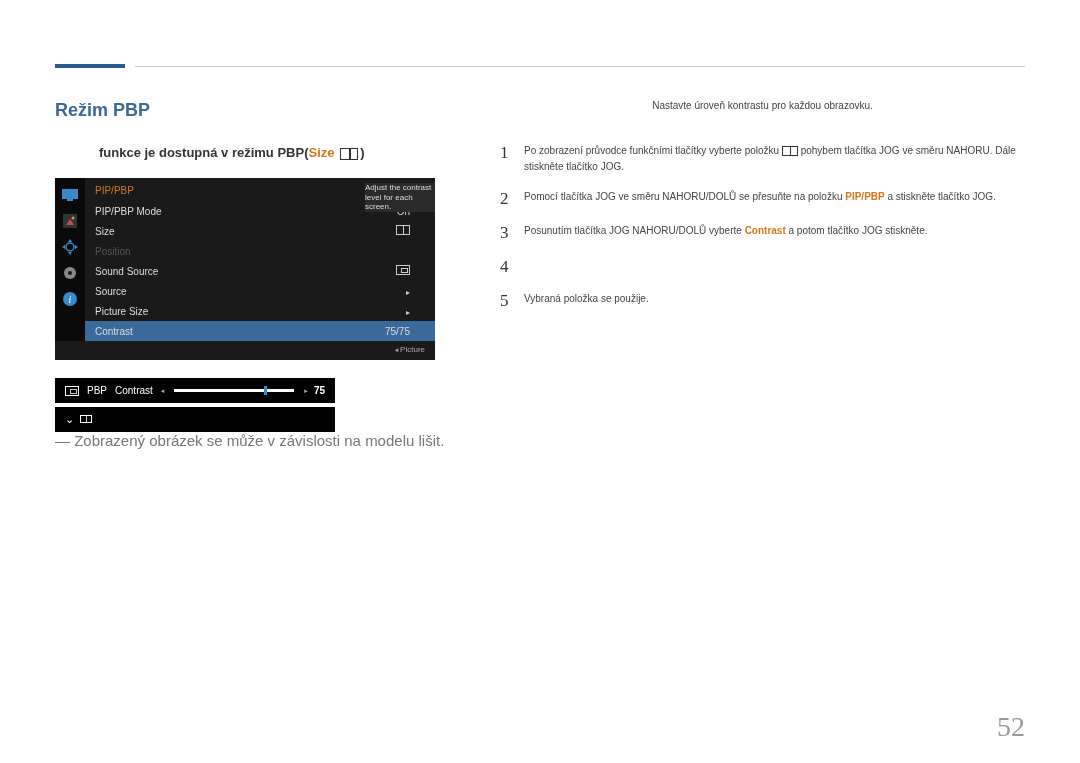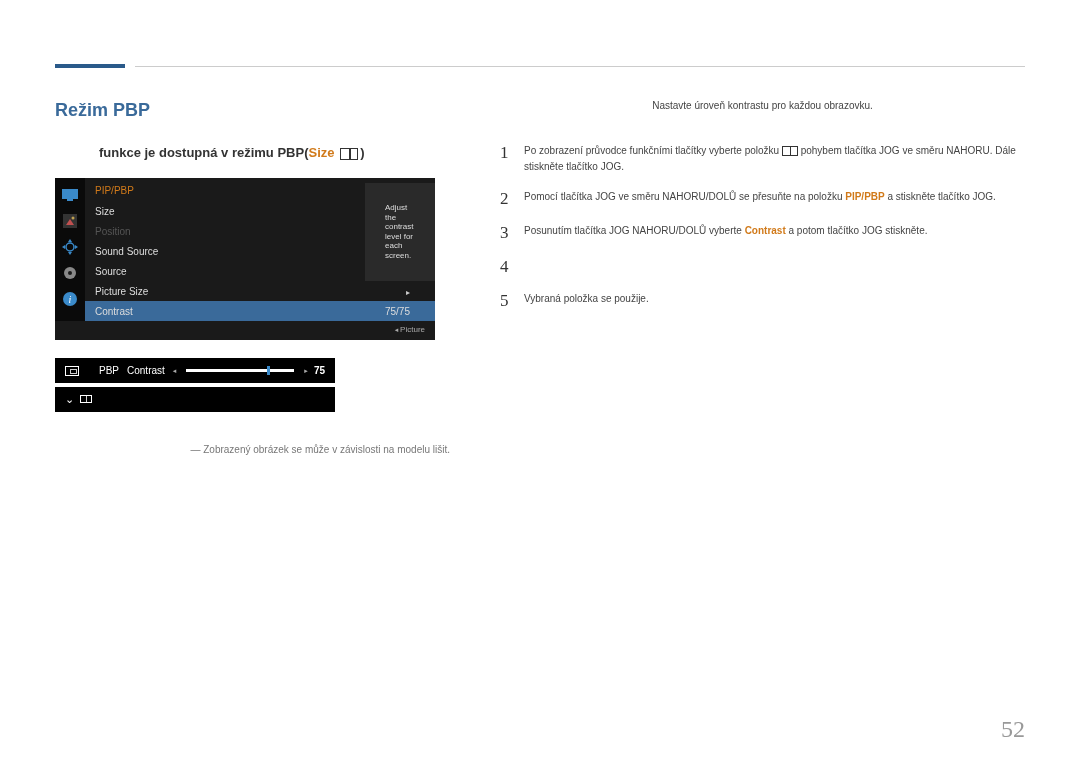--- a/index.html
+++ b/index.html
@@ -115,21 +115,21 @@
     .osd-row.disabled { color: #555; }
     .osd-row.selected { background: #3a6a9a; }
     .osd-row-label { flex: 1; }
     .osd-row-value { margin-right: 15px; }
     .osd-help {
       position: absolute;
       right: 0;
       top: 5px;
       width: 70px;
       font-size: 8px;
-      padding: 20px;
+      padding: 0;
       background: #2a2a2a;
       line-height: 1.2;
     }
     .osd-footer {
       text-align: right;
       font-size: 8px;
       padding: 4px 10px 6px;
       color: #aaa;
     }
     .arrow-right::after { content: '▸'; font-size: 8px; color: #ccc; }
@@ -195,24 +195,23 @@
     .cb-value { margin-left: 6px; font-weight: bold; }
     .bottom-strip {
       width: 280px;
       background: #000;
       padding: 6px 10px;
       margin-top: 4px;
       color: #fff;
       font-size: 11px;
     }
     .caption {
-      font-size: 10px;
+      font-size: 15px;
       color: #777;
-      margin-top: 32px;
-      text-align: right;
+      margin-top: 0;
     }
     .intro-text {
       font-size: 10px;
       color: #444;
       margin-bottom: 32px;
       text-align: center;
     }
     .step {
       display: flex;
       align-items: flex-start;
@@ -229,21 +228,21 @@
     .step-text {
       font-size: 10px;
       color: #444;
       line-height: 1.6;
     }
     .step-text .kw { color: #d17a1a; font-weight: bold; }
     .page-num {
       position: absolute;
       bottom: 20px;
       right: 55px;
-      font-size: 24px;
+      font-size: 28px;
       color: #999;
       font-family: Georgia, serif;
       text-align: center;
     }
     .icon-inline-dark {
       display: inline-block;
       width: 16px;
       height: 10px;
       border: 1.5px solid #333;
       position: relative;
@@ -308,20 +307,24 @@
           <div class="osd-side-icon">
               <svg width="14" height="14" viewBox="0 0 14 14">
                 <circle cx="7" cy="7" r="7" fill="#3a8aca"></circle>
                 <text x="7" y="11" text-anchor="middle" fill="#fff" font-size="10" font-family="serif" font-style="italic">i</text>
               </svg>
             </div>
         </div>
         <div class="osd-main">
           <div class="osd-title">PIP/PBP</div>
           <div class="osd-row">
+            <span class="osd-row-label">PIP/PBP Mode</span>
+            <span class="osd-row-value">On</span>
+          </div>
+          <div class="osd-row">
             <span class="osd-row-label">Size</span>
             <span class="osd-row-value"><span class="icon-split"></span></span>
           </div>
           <div class="osd-row disabled">
             <span class="osd-row-label">Position</span>
           </div>
           <div class="osd-row">
             <span class="osd-row-label">Sound Source</span>
             <span class="osd-row-value"><span class="icon-pip-sm"></span></span>
           </div>
@@ -338,21 +341,21 @@
             <span class="osd-row-value">75/75</span>
           </div>
           <div class="osd-help">Adjust the contrast level for each screen.</div>
         </div>
       </div>
       <div class="osd-footer"><span class="tri">◂ </span><span>Picture</span></div>
     </div>
 
     <div class="contrast-bar">
       <span class="icon-pip-sm" style="border-color:#fff"></span>
-      <span class="cb-label" style="margin-left:20px">PBP</span>
+      <span class="cb-label" style="margin-left:8px">PBP</span>
       <span class="cb-label">Contrast</span>
       <span class="tri">◂</span>
       <div class="cb-slider"></div>
       <span class="tri">▸</span>
       <span class="cb-value">75</span>
     </div>
     <div class="bottom-strip">
       <span>⌄</span>&nbsp;&nbsp;<span class="icon-split" style="border-color:#fff;width:12px;height:8px"></span>
     </div>
 

